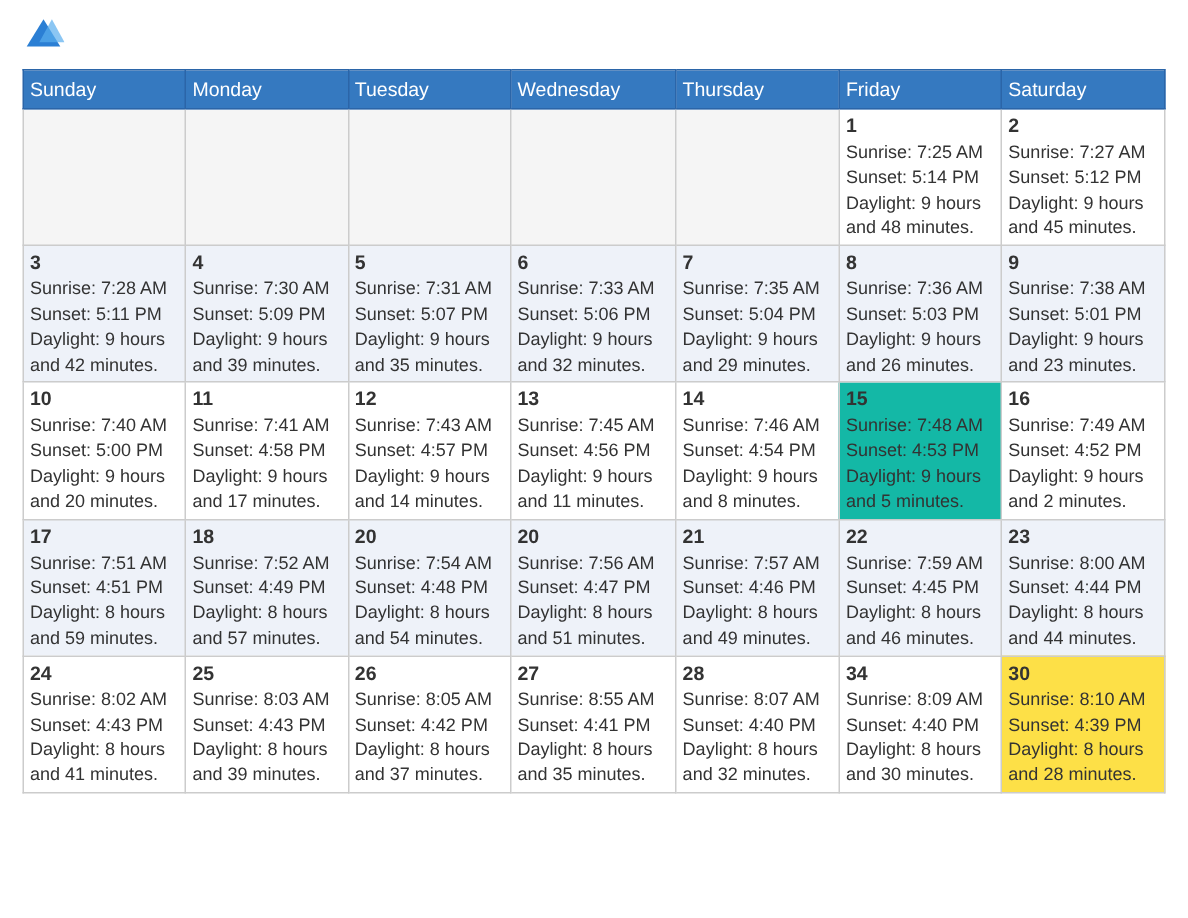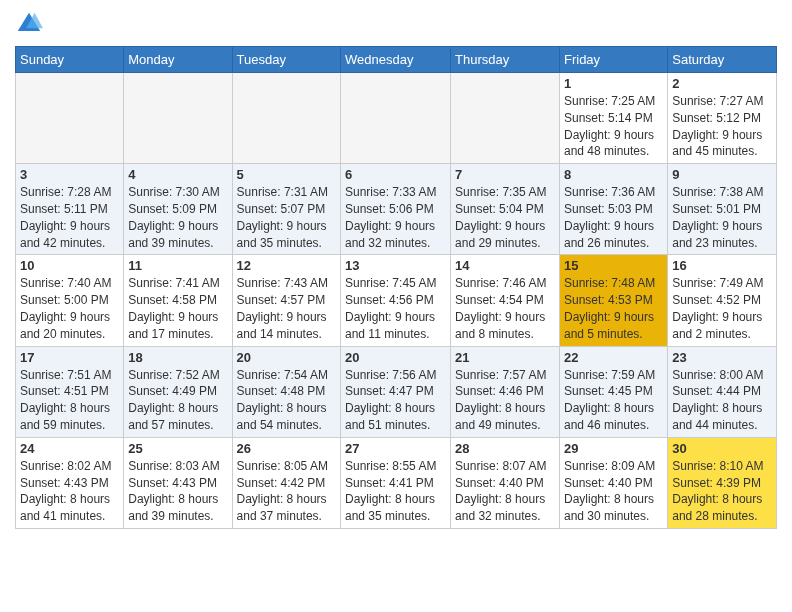--- a/index.html
+++ b/index.html
@@ -234,21 +234,21 @@
 Daylight: 9 hours
 and 11 minutes.</div>
           </td>
           <td style="background: rgb(255, 255, 255);">
             <span class="day-num">14</span>
             <div class="day-info">Sunrise: 7:46 AM
 Sunset: 4:54 PM
 Daylight: 9 hours
 and 8 minutes.</div>
           </td>
-          <td style="background: #eab308;">
+          <td style="background: #14b8a6;">
             <span class="day-num">15</span>
             <div class="day-info">Sunrise: 7:48 AM
 Sunset: 4:53 PM
 Daylight: 9 hours
 and 5 minutes.</div>
           </td>
           <td style="background: rgb(255, 255, 255);">
             <span class="day-num">16</span>
             <div class="day-info">Sunrise: 7:49 AM
 Sunset: 4:52 PM
@@ -337,21 +337,21 @@
 and 35 minutes.</div>
           </td>
           <td style="background: rgb(255, 255, 255);">
             <span class="day-num">28</span>
             <div class="day-info">Sunrise: 8:07 AM
 Sunset: 4:40 PM
 Daylight: 8 hours
 and 32 minutes.</div>
           </td>
           <td style="background: rgb(255, 255, 255);">
-            <span class="day-num">29</span>
+            <span class="day-num">34</span>
             <div class="day-info">Sunrise: 8:09 AM
 Sunset: 4:40 PM
 Daylight: 8 hours
 and 30 minutes.</div>
           </td>
           <td style="background: #fde047;">
             <span class="day-num">30</span>
             <div class="day-info">Sunrise: 8:10 AM
 Sunset: 4:39 PM
 Daylight: 8 hours

